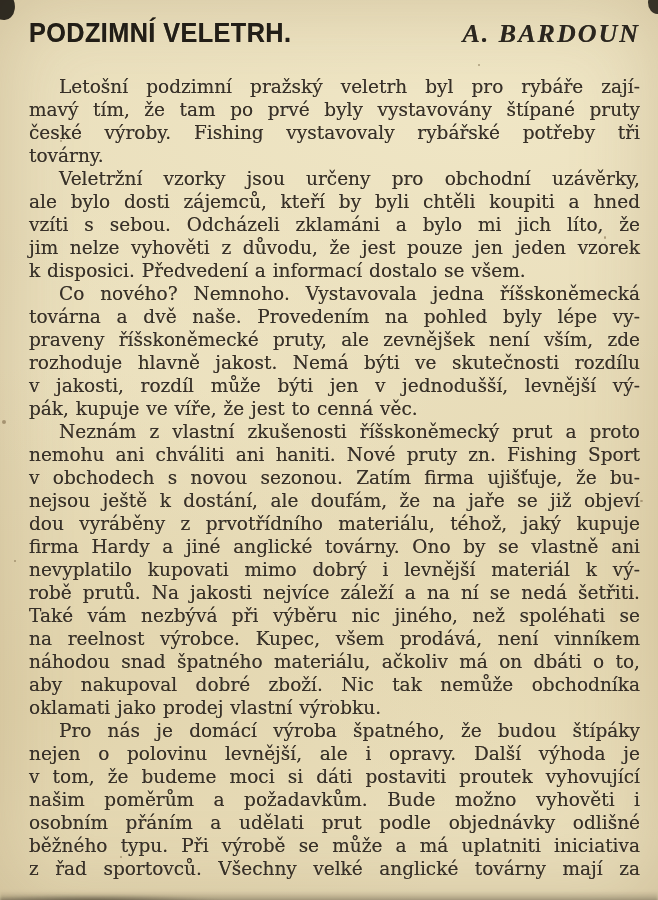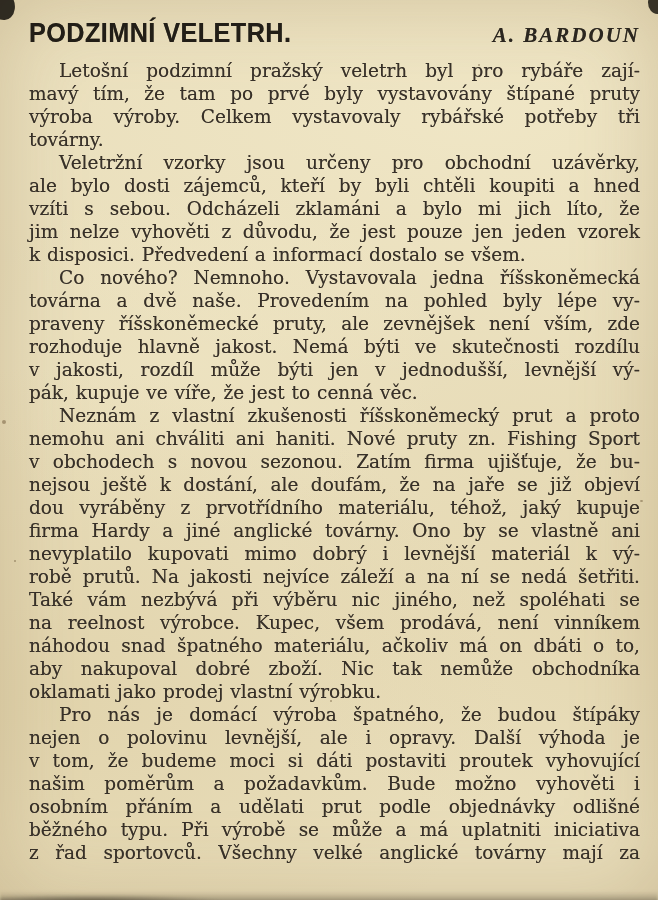--- a/index.html
+++ b/index.html
@@ -21,25 +21,25 @@
   .masthead{display:flex;justify-content:space-between;align-items:baseline;margin-top:17px;height:31px;}
   .title{
     font-family:"Liberation Sans", sans-serif;
     font-weight:bold;font-size:28px;letter-spacing:.5px;
     color:#221e17;white-space:nowrap;
     transform:scaleX(.90);transform-origin:left center;
     text-shadow:0 0 .6px rgba(34,30,23,.7);
   }
   .author{
     font-family:"Liberation Serif", serif;
-    font-style:italic;font-weight:bold;font-size:21px;letter-spacing:2px;
+    font-style:italic;font-weight:bold;font-size:26px;letter-spacing:2px;
     color:#2b261f;white-space:nowrap;
     text-shadow:0 0 .5px rgba(43,38,31,.6);
   }
-  .body{margin-top:11px;}
+  .body{margin-top:27px;}
   .line{
     font-size:18.5px;line-height:23px;height:23px;overflow:visible;
     color:#373028;
     text-align:justify;text-align-last:justify;
     word-spacing:1px;
     text-shadow:0 0 .5px rgba(55,48,40,.55);
     white-space:normal;
   }
   .line.indent{padding-left:30px;}
   .line.endleft{text-align-last:left;}
@@ -77,21 +77,21 @@
     <div class="masthead">
       <span class="title">PODZIMNÍ VELETRH.</span>
       <span class="author">A. BARDOUN</span>
     </div>
 
     <div class="body">
 
       <div>
         <div class="line indent">Letošní podzimní pražský veletrh byl pro rybáře zají-</div>
         <div class="line">mavý tím, že tam po prvé byly vystavovány štípané pruty</div>
-        <div class="line">výroba výroby. Celkem vystavovaly rybářské potřeby tři</div>
+        <div class="line">české výroby. Fishing vystavovaly rybářské potřeby tři</div>
         <div class="line endleft">továrny.</div>
       </div>
 
       <div>
         <div class="line indent">Veletržní vzorky jsou určeny pro obchodní uzávěrky,</div>
         <div class="line">ale bylo dosti zájemců, kteří by byli chtěli koupiti a hned</div>
         <div class="line">vzíti s sebou. Odcházeli zklamáni a bylo mi jich líto, že</div>
         <div class="line">jim nelze vyhověti z důvodu, že jest pouze jen jeden vzorek</div>
         <div class="line endleft">k disposici. Předvedení a informací dostalo se všem.</div>
       </div>

